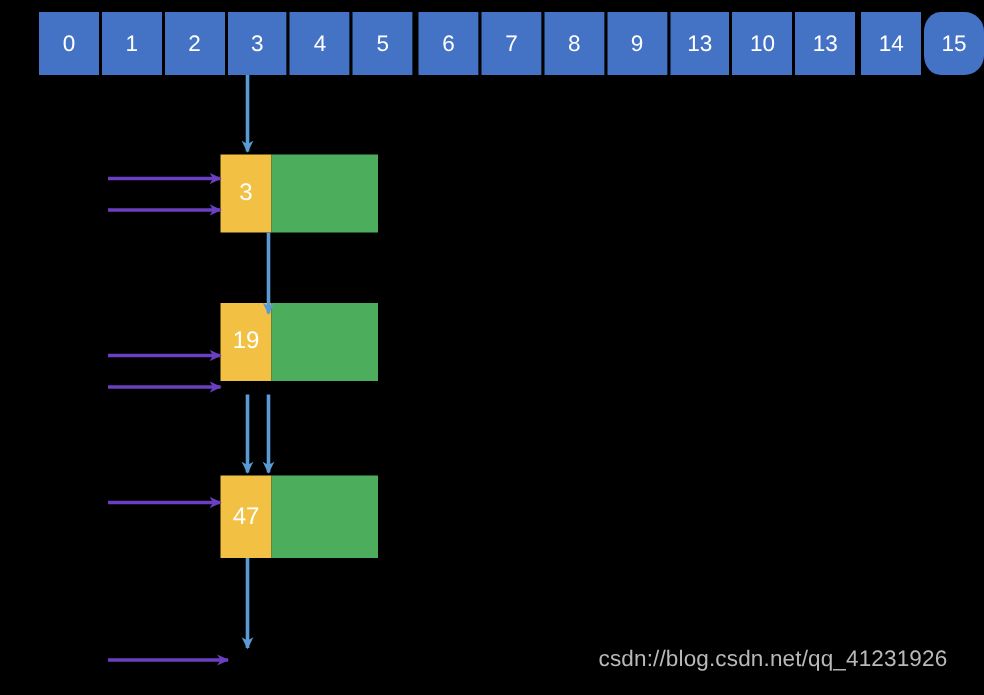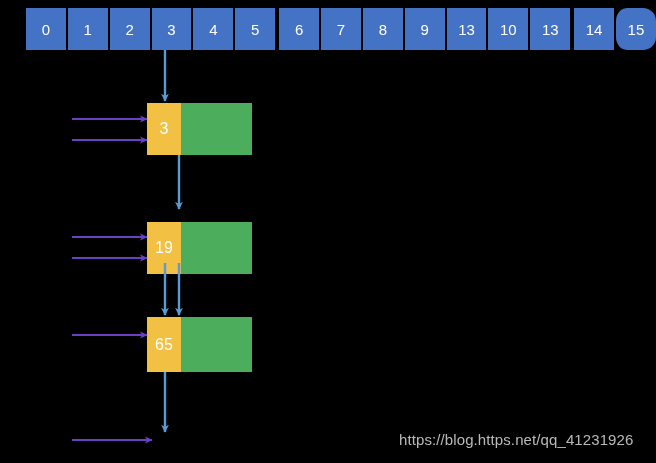--- a/index.html
+++ b/index.html
@@ -104,27 +104,27 @@
       <div class="cell" style="flex: 1 1 0px; border-radius: 13px;">
         <span>15</span>
       </div>
     </div>
 
   <div class="node" style="left:147px;top:103px;width:105px;height:52px;">
     <div class="key" style="width:34px;height:52px;">3</div>
     <div class="val" style="width:71px;height:52px;"></div>
   </div>
 
-  <div class="node" style="left:147px;top:222px;width:105px;height:52px;">
+  <div class="node" style="left:147px;top:202px;width:105px;height:52px;">
     <div class="key" style="width:34px;height:52px;">19</div>
     <div class="val" style="width:71px;height:52px;"></div>
   </div>
 
   <div class="node" style="left:147px;top:317px;width:105px;height:55px;">
-    <div class="key" style="width:34px;height:55px;">65</div>
+    <div class="key" style="width:34px;height:55px;">47</div>
     <div class="val" style="width:71px;height:55px;"></div>
   </div>
 
   <svg id="wires" viewBox="0 0 656 463">
     <defs>
       <marker id="mBlue" markerWidth="9" markerHeight="9" refX="7.2" refY="4.5" orient="auto" markerUnits="userSpaceOnUse">
         <path d="M0,0.6 L8,4.5 L0,8.4 L2.2,4.5 Z" fill="#5B9BD5"></path>
       </marker>
       <marker id="mPurple" markerWidth="9" markerHeight="9" refX="7.2" refY="4.5" orient="auto" markerUnits="userSpaceOnUse">
         <path d="M0,0.8 L8,4.5 L0,8.2 L2.2,4.5 Z" fill="#6B3FC2"></path>
@@ -144,15 +144,15 @@
     <line x1="72" y1="140" x2="147" y2="140" stroke="#6B3FC2" stroke-width="2.2" marker-end="url(#mPurple)"></line>
 
     <line x1="72" y1="237" x2="147" y2="237" stroke="#6B3FC2" stroke-width="2.2" marker-end="url(#mPurple)"></line>
     <line x1="72" y1="258" x2="147" y2="258" stroke="#6B3FC2" stroke-width="2.2" marker-end="url(#mPurple)"></line>
 
     <line x1="72" y1="335" x2="147" y2="335" stroke="#6B3FC2" stroke-width="2.2" marker-end="url(#mPurple)"></line>
 
     <line x1="72" y1="440" x2="152" y2="440" stroke="#6B3FC2" stroke-width="2.2" marker-end="url(#mPurple)"></line>
   </svg>
 
-  <div class="watermark" style="left:399px;top:431px;">https://blog.https.net/qq_41231926</div>
+  <div class="watermark" style="left:399px;top:431px;">csdn://blog.csdn.net/qq_41231926</div>
 
 </div>
 
 </body></html>

